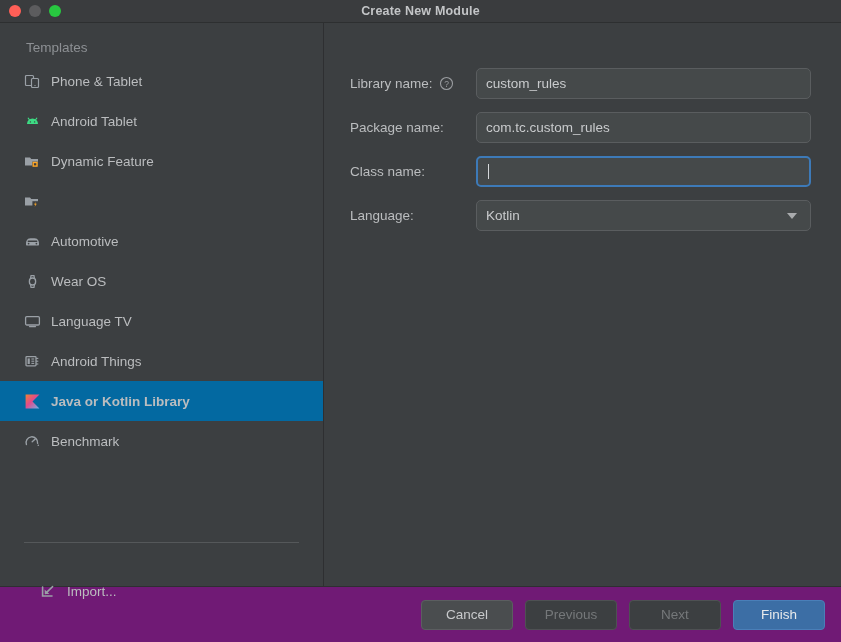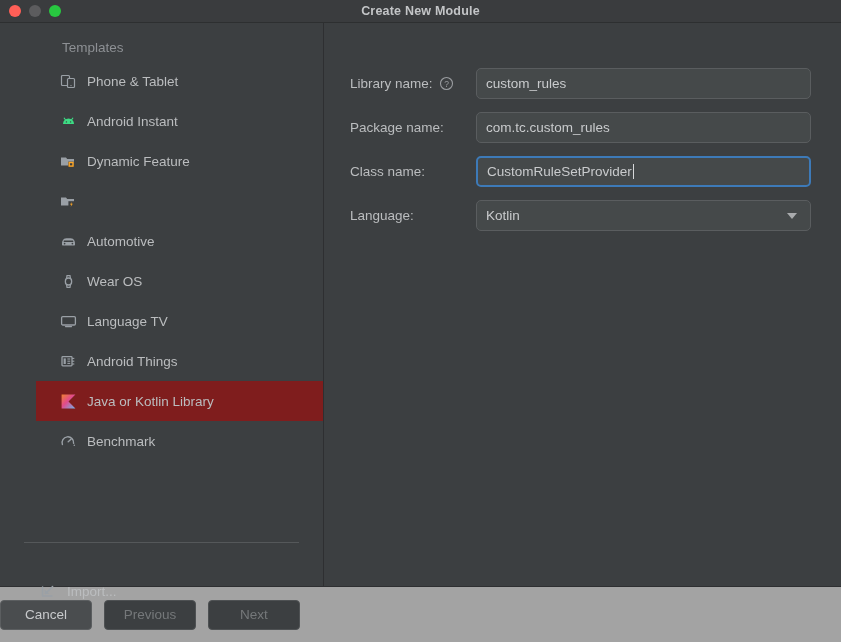--- a/index.html
+++ b/index.html
@@ -67,42 +67,42 @@
   }
 
   
   #sidebar {
     width: 324px;
     min-width: 324px;
     background: #3c3f41;
     border-right: 1px solid #2e2f31;
     position: relative;
     padding-top: 0;
-    padding-left: 36px;
   }
   #templates-header {
     font-size: 13.5px;
     color: #8d9094;
     padding: 12px 0 0 26px;
     height: 38px;
     line-height: 26px;
   }
 
   .tpl-item {
     height: 40px;
     display: flex;
     align-items: center;
     padding-left: 24px;
     color: #bbbdbf;
     font-size: 13.5px;
     cursor: default;
     user-select: none;
   }
   .tpl-item.selected {
-    background: #7f1d1d;
+    background: #0369a1;
+    font-weight: bold;
   }
   .tpl-icon {
     width: 17px;
     height: 17px;
     margin-right: 10px;
     display: flex;
     align-items: center;
     justify-content: center;
     flex: 0 0 17px;
   }
@@ -183,23 +183,24 @@
     border-right: 5px solid transparent;
     border-top: 6px solid #a9abad;
     margin-right: 8px;
   }
 
   
   #footer {
     height: 56px;
     min-height: 56px;
     border-top: 1px solid #2e2f31;
-    background: #a3a3a3;
-    display: flex;
-    align-items: center;
+    background: #701a75;
+    display: flex;
+    align-items: center;
+    justify-content: flex-end;
     padding-right: 16px;
     gap: 12px;
   }
   .btn {
     height: 30px;
     min-width: 92px;
     border-radius: 4px;
     font-size: 13.5px;
     display: flex;
     align-items: center;
@@ -255,21 +256,21 @@
       <div class="tpl-item">
         <span class="tpl-icon">
           <svg width="17" height="17" viewBox="0 0 17 17">
             <path d="M3 11 a5.5 5.5 0 0 1 11 0 z" fill="#3ddc84"></path>
             <line x1="4.2" y1="5.2" x2="5.6" y2="7" stroke="#3ddc84" stroke-width="1.1" stroke-linecap="round"></line>
             <line x1="12.8" y1="5.2" x2="11.4" y2="7" stroke="#3ddc84" stroke-width="1.1" stroke-linecap="round"></line>
             <circle cx="6.4" cy="8.9" r="0.72" fill="#3c3f41"></circle>
             <circle cx="10.6" cy="8.9" r="0.72" fill="#3c3f41"></circle>
           </svg>
         </span>
-        <span class="tpl-label">Android Instant</span>
+        <span class="tpl-label">Android Tablet</span>
       </div>
 
       <div class="tpl-item">
         <span class="tpl-icon">
           <svg width="17" height="17" viewBox="0 0 17 17">
             <path d="M1 4.5 h5 l1.2 1.5 H14 v6.5 H1 z" fill="#9aa0a6"></path>
             <rect x="8.2" y="8.6" width="5.6" height="5.2" fill="#3c3f41"></rect>
             <rect x="9.2" y="9.5" width="3.8" height="3.6" fill="none" stroke="#ffa726" stroke-width="1.4"></rect>
           </svg>
         </span>
@@ -402,21 +403,20 @@
         <div class="field">
           <span>com.tc.custom_rules</span>
         </div>
       </div>
 
       <div class="form-row">
         <div class="form-label">
           <span class="lbl-text">Class name:</span>
         </div>
         <div class="field focused">
-          <span>CustomRuleSetProvider</span>
           <span class="caret"></span>
         </div>
       </div>
 
       <div class="form-row">
         <div class="form-label">
           <span class="lbl-text">Language:</span>
         </div>
         <div class="field combo">
           <span>Kotlin</span>
@@ -424,15 +424,16 @@
         </div>
       </div>
 
     </div>
   </div>
 
   <div id="footer">
     <div class="btn">Cancel</div>
     <div class="btn disabled">Previous</div>
     <div class="btn disabled">Next</div>
+    <div class="btn primary">Finish</div>
   </div>
 
 </div>
 
 </body></html>

